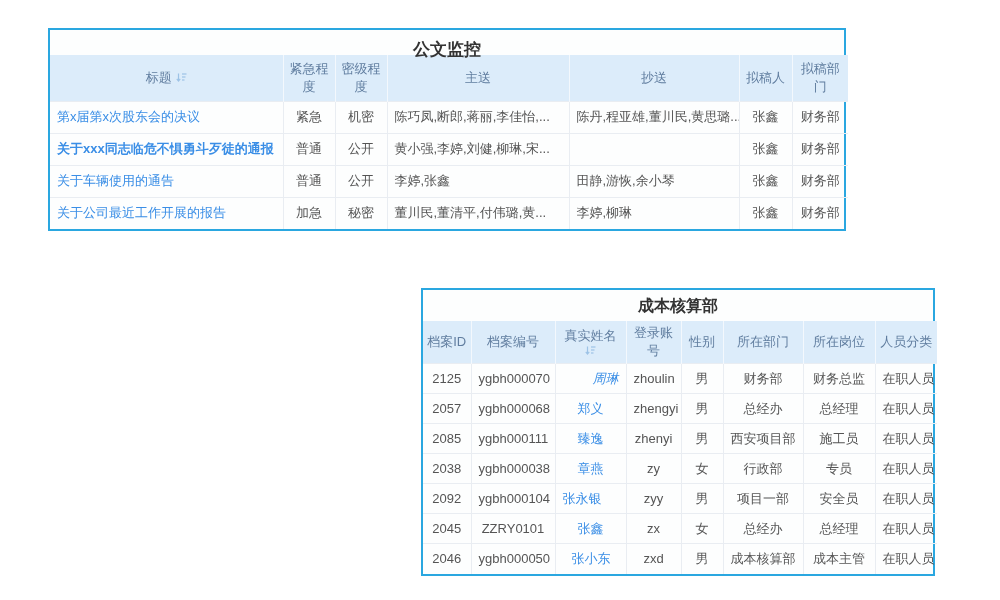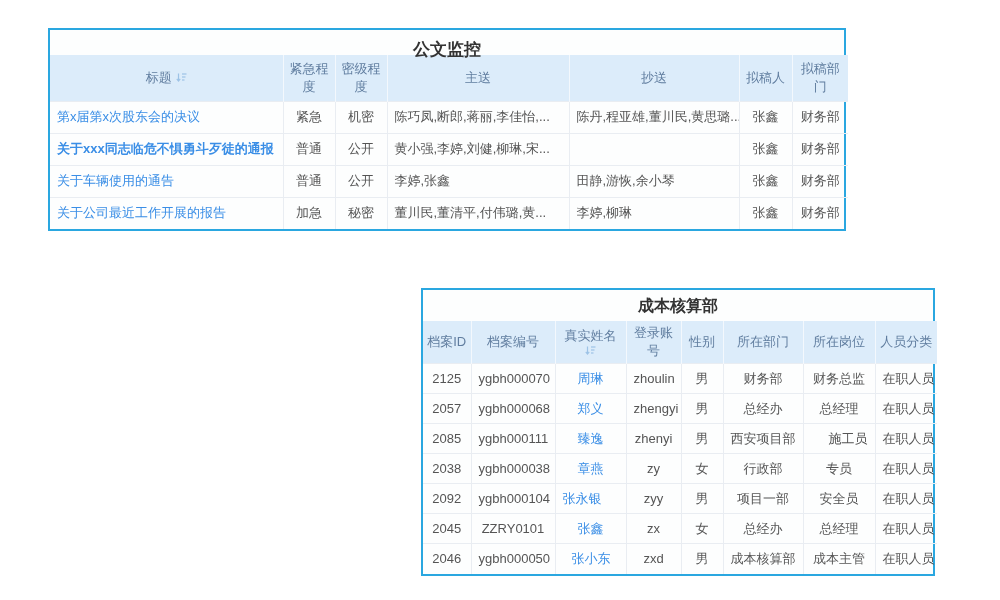--- a/index.html
+++ b/index.html
@@ -160,21 +160,21 @@
         <th>性别</th>
         <th>所在部门</th>
         <th>所在岗位</th>
         <th>人员分类</th>
       </tr>
     </thead>
     <tbody>
         <tr>
           <td style="text-align: center;">2125</td>
           <td style="text-align: center;">ygbh000070</td>
-          <td class="link-cell" style="text-align: center;">周琳</td>
+          <td class="link-cell" style="text-align: right; font-style: italic;">周琳</td>
           <td style="text-align: center;">zhoulin</td>
           <td style="text-align: center;">男</td>
           <td style="text-align: center;">财务部</td>
           <td style="text-align: center;">财务总监</td>
           <td style="text-align: center;">在职人员</td>
         </tr>
         <tr>
           <td style="text-align: center;">2057</td>
           <td style="text-align: center;">ygbh000068</td>
           <td class="link-cell" style="text-align: center;">郑义</td>
@@ -184,21 +184,21 @@
           <td style="text-align: center;">总经理</td>
           <td style="text-align: center;">在职人员</td>
         </tr>
         <tr>
           <td style="text-align: center;">2085</td>
           <td style="text-align: center;">ygbh000111</td>
           <td class="link-cell" style="text-align: center;">臻逸</td>
           <td style="text-align: center;">zhenyi</td>
           <td style="text-align: center;">男</td>
           <td style="text-align: center;">西安项目部</td>
-          <td style="text-align: right;">施工员</td>
+          <td style="text-align: center;">施工员</td>
           <td style="text-align: center;">在职人员</td>
         </tr>
         <tr>
           <td style="text-align: center;">2038</td>
           <td style="text-align: center;">ygbh000038</td>
           <td class="link-cell" style="text-align: center;">章燕</td>
           <td style="text-align: center;">zy</td>
           <td style="text-align: center;">女</td>
           <td style="text-align: center;">行政部</td>
           <td style="text-align: center;">专员</td>

